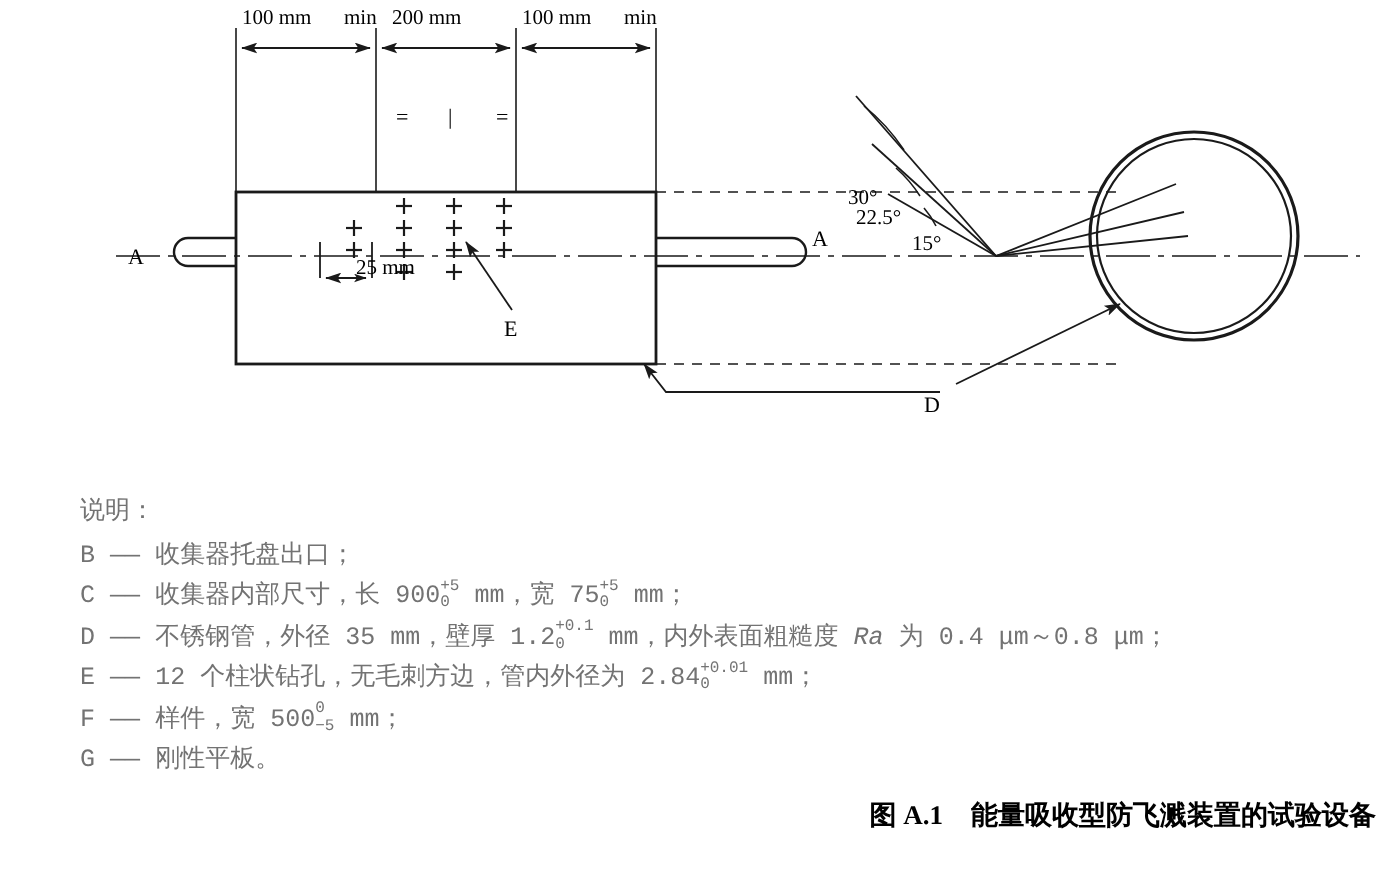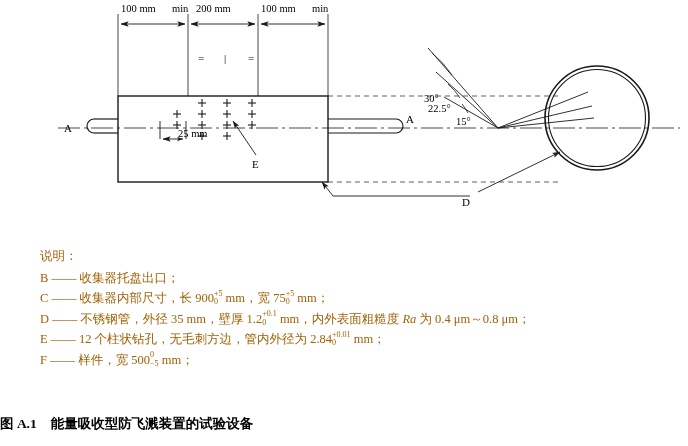--- a/index.html
+++ b/index.html
@@ -26,37 +26,37 @@
     left: 0;
     top: 0;
     width: 688px;
     height: 240px;
   }
   .legend {
     position: absolute;
     left: 40px;
     top: 246px;
     width: 610px;
-    font-family: Liberation Serif, serif;
+    font-family: Liberation Mono, monospace;
     font-size: 12.5px;
     line-height: 20.5px;
-    color: #a16207;
+    color: #737373;
   }
   .legend-title {
     margin-bottom: 1px;
   }
   .legend-row {
     white-space: nowrap;
   }
   .caption {
     position: absolute;
     left: 0;
-    top: 415px;
-    width: 688px;
-    text-align: left;
+    top: 399px;
+    width: 688px;
+    text-align: right;
     font-size: 13.5px;
     font-weight: bold;
     font-family: "Liberation Serif", serif;
   }
   .caption .cap-sp { display: inline-block; width: 14px; }
   .frac {
     display: inline-block;
     vertical-align: -0.25em;
     font-size: 8px;
     line-height: 1.05;
@@ -253,19 +253,24 @@
       <span>——</span>
       <span>12 个柱状钻孔，无毛刺方边，管内外径为 2.84</span><span class="frac"><span>+0.01</span><span>0</span></span><span> mm；</span>
     </div>
 
     <div class="legend-row">
       <span>F</span>
       <span>——</span>
       <span>样件，宽 500</span><span class="frac"><span>0</span><span>−5</span></span><span> mm；</span>
     </div>
 
+    <div class="legend-row">
+      <span>G</span>
+      <span>——</span>
+      <span>刚性平板。</span>
+    </div>
   </div>
 
   <div class="caption">
     <span>图 A.1</span><span class="cap-sp"></span><span>能量吸收型防飞溅装置的试验设备</span>
   </div>
 
 </div>
 
 </body></html>

